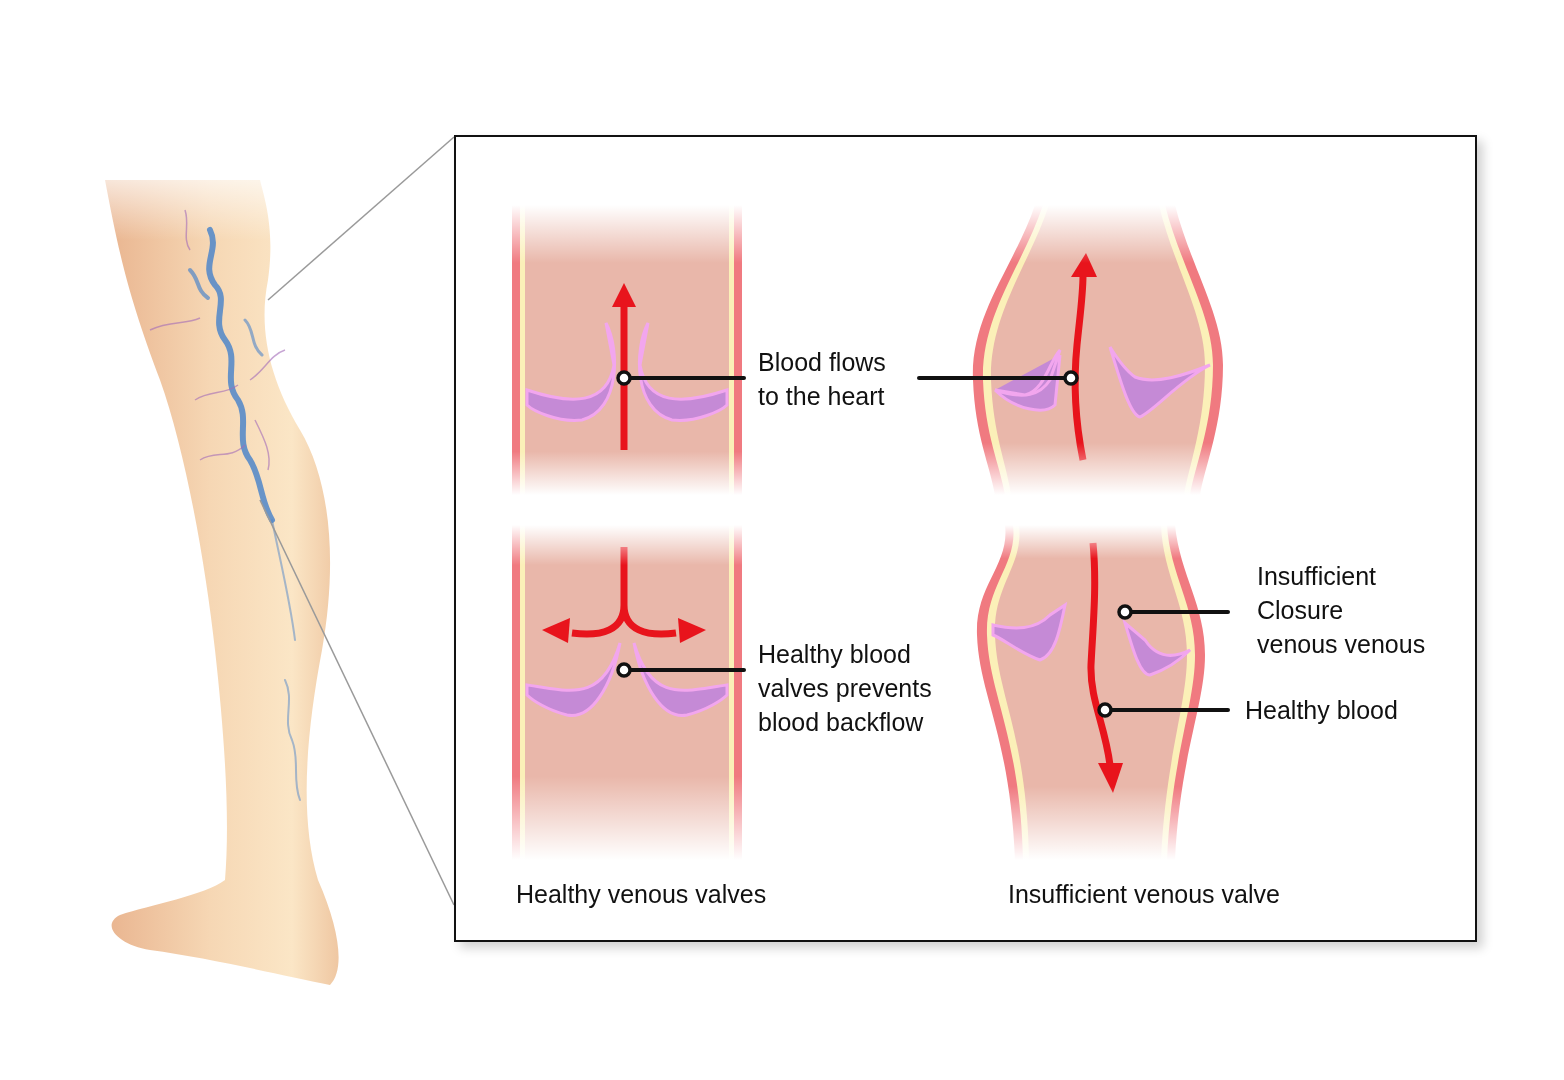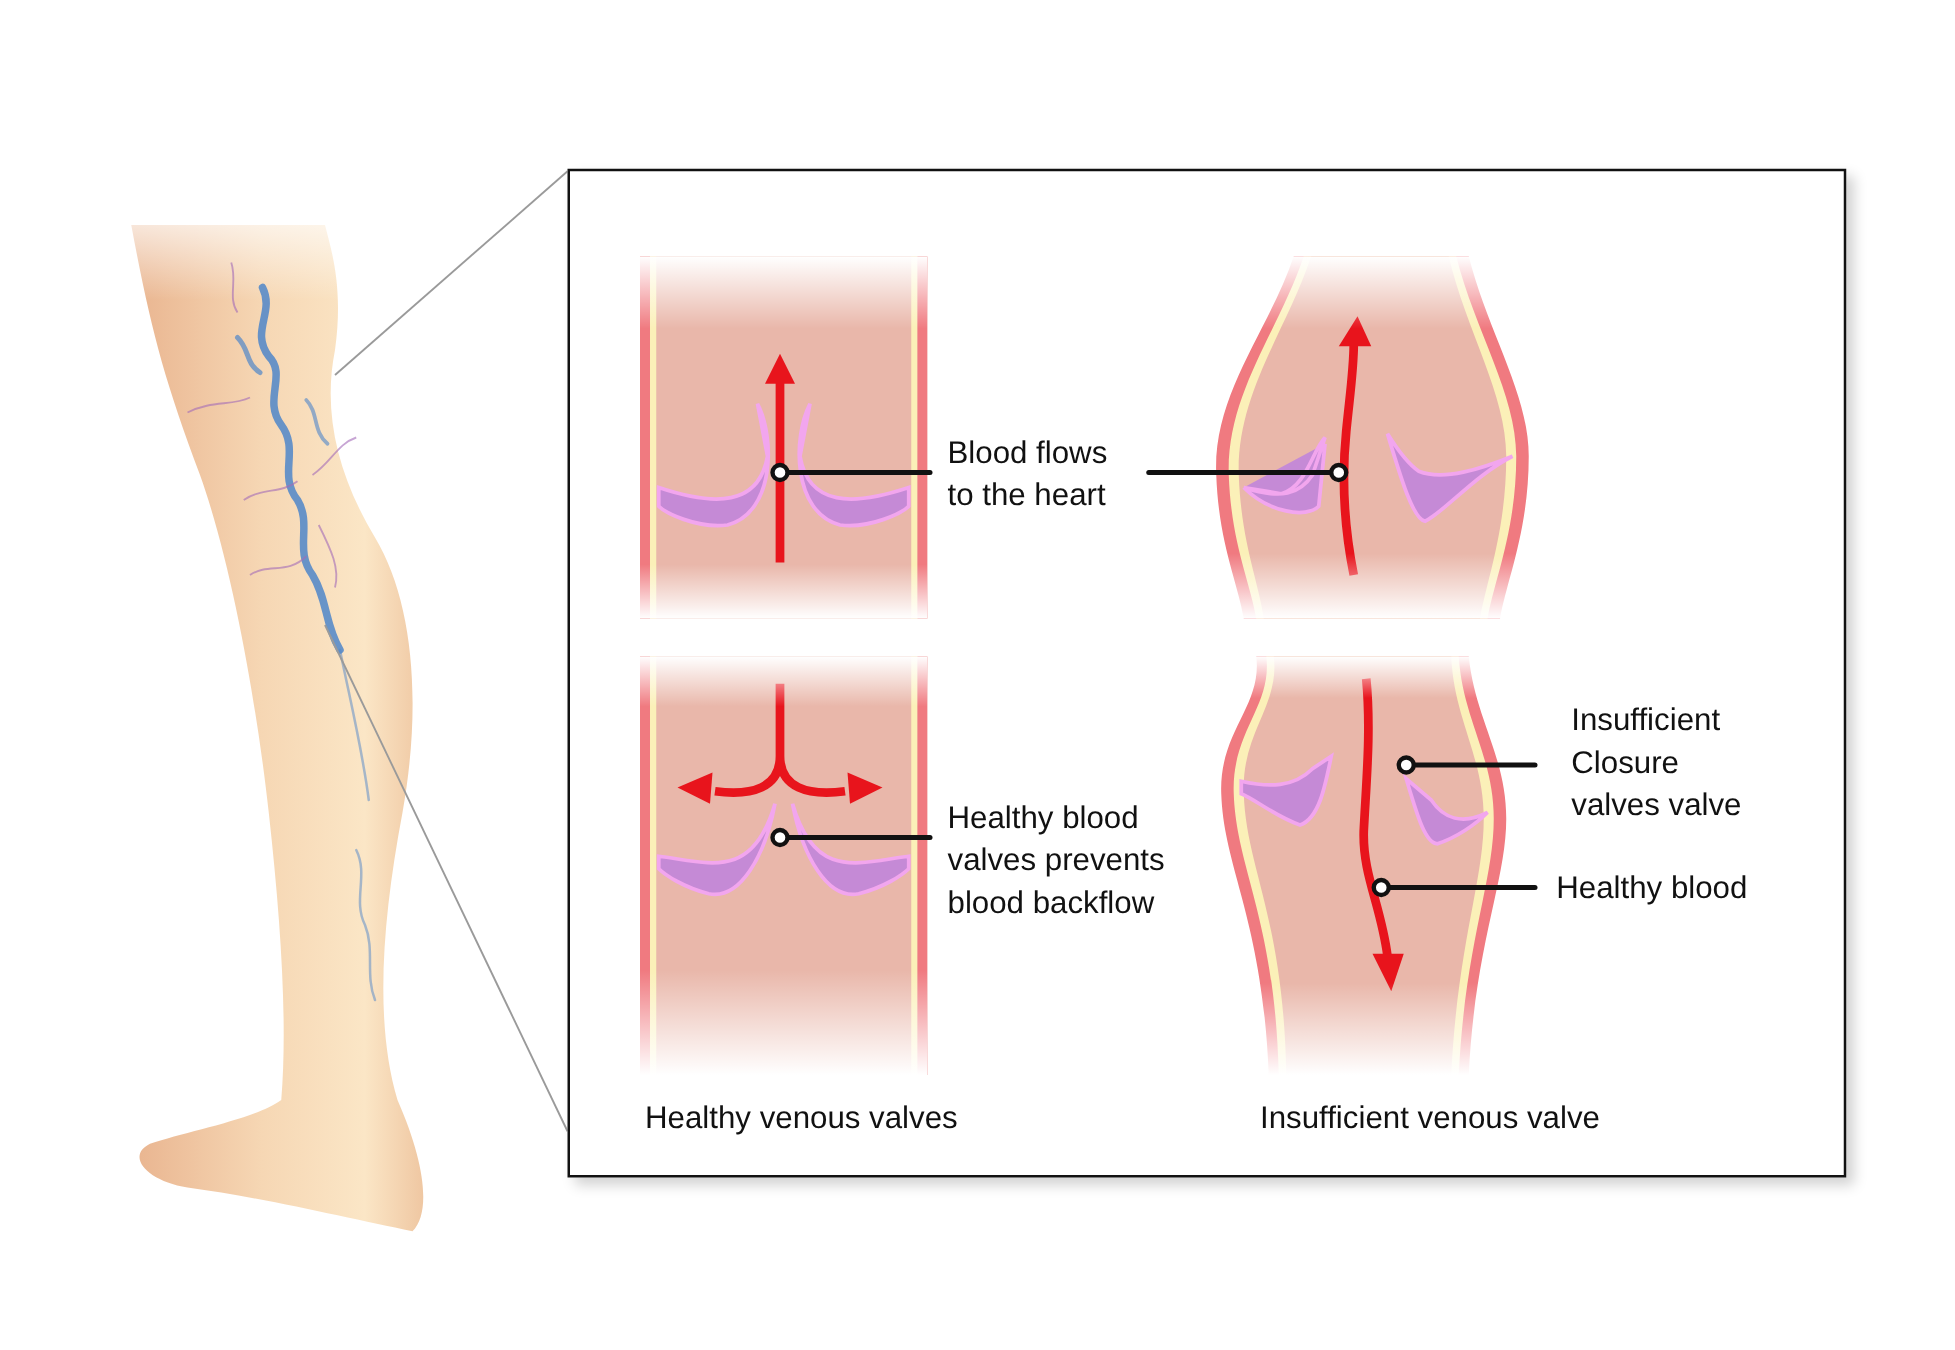--- a/index.html
+++ b/index.html
@@ -152,19 +152,19 @@
 
 <div class="label" style="left:758px;top:637px">
   <div>Healthy blood</div>
   <div>valves prevents</div>
   <div>blood backflow</div>
 </div>
 
 <div class="label" style="left:1257px;top:559px">
   <div>Insufficient</div>
   <div>Closure</div>
-  <div>valves valve</div>
+  <div>venous venous</div>
 </div>
 
 <div class="label" style="left:1245px;top:693px">Healthy blood</div>
 
 <div class="caption" style="left:516px;top:880px">Healthy venous valves</div>
 <div class="caption" style="left:1008px;top:880px">Insufficient venous valve</div>
 
 </body></html>

